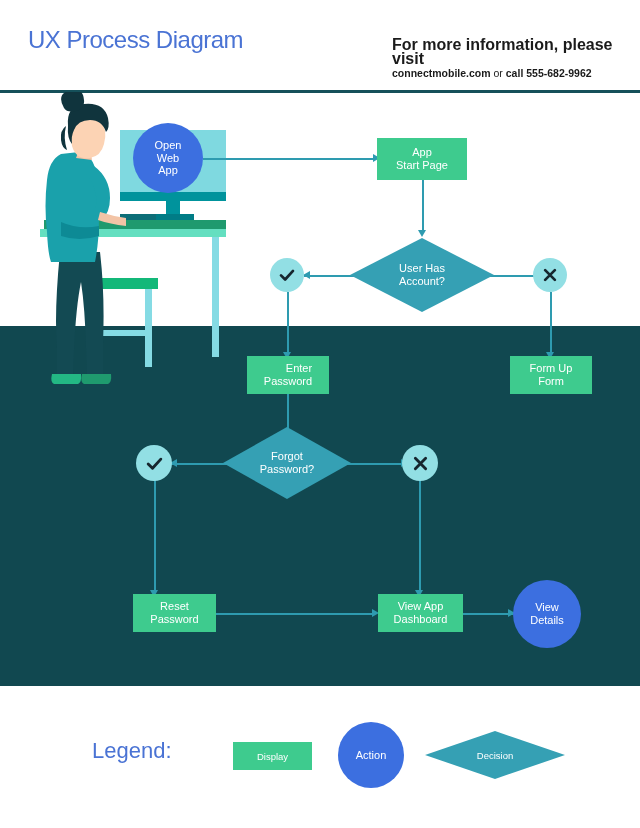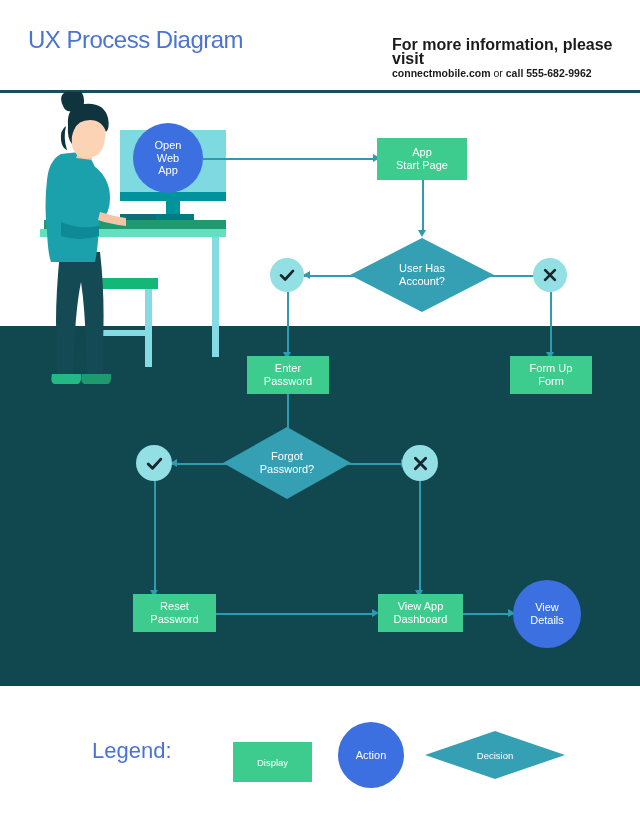--- a/index.html
+++ b/index.html
@@ -76,21 +76,21 @@
   .arrow-l { border-top: 4.5px solid transparent; border-bottom: 4.5px solid transparent; border-right: 7px solid #2e9bb0; }
   .arrow-d { border-left: 4.5px solid transparent; border-right: 4.5px solid transparent; border-top: 7px solid #2e9bb0; }
 
   
   #legend { position: absolute; left: 0; top: 686px; width: 640px; height: 142px; background: #fff; }
   #legend-title {
     position: absolute; left: 92px; top: 738px;
     font-size: 22px; color: #4a73d4; font-weight: 400;
   }
   #legend-display {
-    position: absolute; left: 233px; top: 742px; width: 79px; height: 40px;
+    position: absolute; left: 233px; top: 742px; width: 79px; height: 28px;
     background: #3ecb8e; color: #fff; font-size: 9.5px;
     display: flex; align-items: center; justify-content: center;
   }
   #legend-action {
     position: absolute; left: 338px; top: 722px; width: 66px; height: 66px;
     background: #3c6fe0; border-radius: 50%; color: #fff; font-size: 11px;
     display: flex; align-items: center; justify-content: center;
   }
   #legend-decision {
     position: absolute; left: 425px; top: 731px; width: 140px; height: 48px;
@@ -223,21 +223,21 @@
         <path d="M4 12.5 L9.5 18 L20 6.5" fill="none" stroke="#16262e" stroke-width="3.6" stroke-linecap="round" stroke-linejoin="round"></path>
       </svg>
     </div>
 
     <div class="n-badge" style="left:517px; top:166px; width:34px; height:34px;">
       <svg width="18" height="18" viewBox="0 0 24 24">
         <path d="M5.5 5.5 L18.5 18.5 M18.5 5.5 L5.5 18.5" fill="none" stroke="#16262e" stroke-width="3.6" stroke-linecap="round"></path>
       </svg>
     </div>
 
-    <div class="node n-display" style="left:231px; top:264px; width:82px; height:38px;">
+    <div class="node n-display" style="left:231px; top:264px; width:82px; height:38px;text-align:right;">
       <div>
         <div>Enter</div>
         <div>Password</div>
       </div>
     </div>
 
     <div class="node n-display" style="left:494px; top:264px; width:82px; height:38px;">
       <div>
         <div>Form Up</div>
         <div>Form</div>

